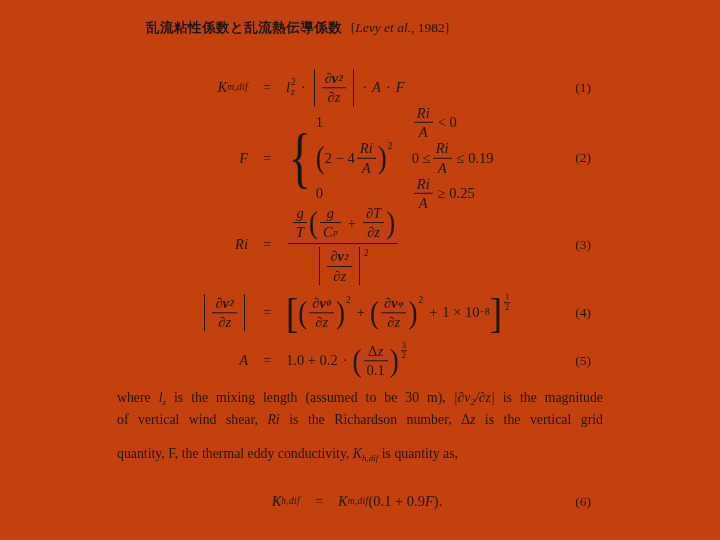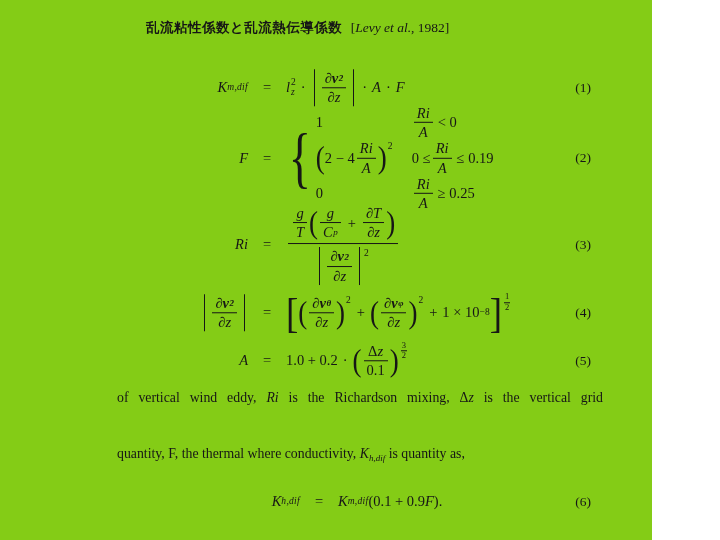--- a/index.html
+++ b/index.html
@@ -1,17 +1,17 @@
 <!DOCTYPE html>
 <html><head>
 <meta charset="utf-8">
 <style>
   html,body{margin:0;padding:0;}
   body{width:720px;height:540px;background:#ffffff;font-family:"Liberation Serif",serif;color:#161616;}
-  .page{position:relative;width:652px;height:540px;overflow:hidden;background:#84cc16;}
+  .page{position:relative;width:720px;height:540px;overflow:hidden;background:#c2410c;}
 
   .title{position:absolute;left:146px;top:19px;font-size:13.5px;white-space:nowrap;}
   .title .jp{font-family:"DejaVu Sans",sans-serif;font-weight:700;font-size:13.5px;letter-spacing:.5px;}
   .title .cite{margin-left:5px;font-size:13.5px;}
   .it{font-style:italic;}
   .bi{font-style:italic;font-weight:700;}
 
   
   .eqrow{position:absolute;left:117px;width:474px;display:flex;align-items:center;
          font-size:14.5px;line-height:1.2;transform:translateY(-50%);}
@@ -271,25 +271,26 @@
       <span class="big1">)</span>
       <span class="sfrac">
           <span>3</span>
           <span class="d">2</span>
         </span>
     </div>
     <div class="eqno">(5)</div>
   </div>
 
   <div class="para" style="top:389px">
-    <div class="jline"><span>of vertical wind eddy, </span><span class="it">Ri</span><span> is the Richardson mixing, </span><span>Δ</span><span class="it">z</span><span> is the vertical grid</span></div>
+    <div class="jline"><span>where </span><span class="it">l</span><span class="tsub">z</span><span> is the mixing length (assumed to be 30 m), </span><span class="it">|∂v</span><span class="tsub">2</span><span class="it">/∂z|</span><span> is the magnitude</span></div>
+    <div class="jline"><span>of vertical wind shear, </span><span class="it">Ri</span><span> is the Richardson number, </span><span>Δ</span><span class="it">z</span><span> is the vertical grid</span></div>
   </div>
 
   <div class="para" style="top:445px">
-    <div><span>quantity, F, the thermal where conductivity, </span><span class="it">K</span><span class="tsub">h,dif</span><span> is quantity as,</span></div>
+    <div><span>quantity, F, the thermal eddy conductivity, </span><span class="it">K</span><span class="tsub">h,dif</span><span> is quantity as,</span></div>
   </div>
 
   <div class="eqrow" style="top:502px">
     <div class="lhs lhs-wide">
       <span class="it">K</span>
         <span class="sub">h,dif</span>
     </div>
     <div class="rel">=</div>
     <div class="rhs">
       <span class="it">K</span>

